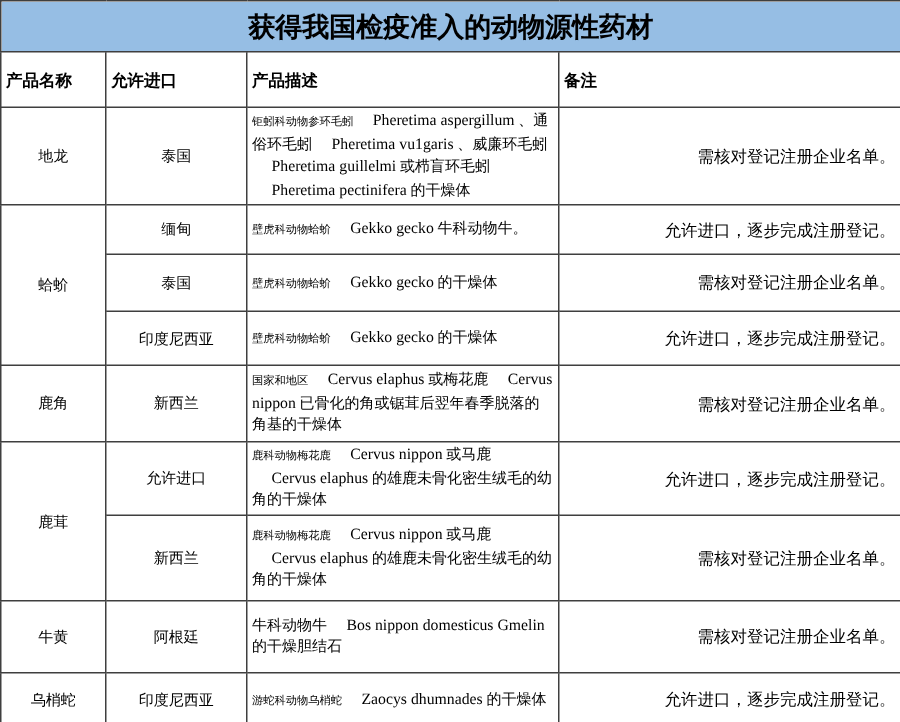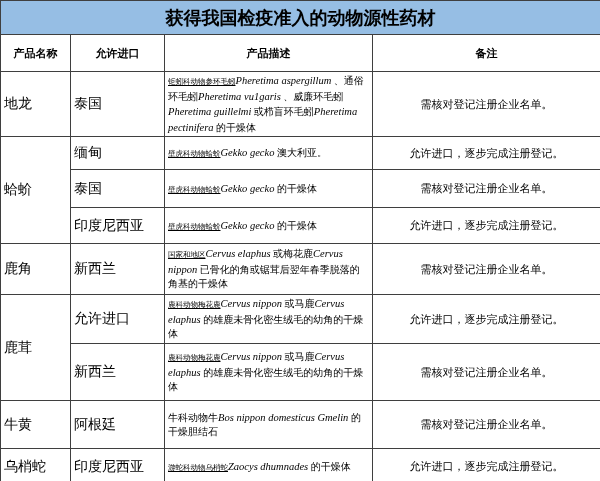--- a/index.html
+++ b/index.html
@@ -18,46 +18,45 @@
   }
   .title-cell {
     background: var(--header-bg, #96BEE4);
     text-align: center;
     font-weight: bold;
     font-size: 18px;
     height: 31px;
     border-bottom: 1px solid #2e2e2e;
   }
   .col-header {
-    text-align: center;
     font-weight: bold;
     font-size: 11px;
     background: #ffffff;
   }
   .cell-center {
-    text-align: left;
-    font-size: 14px;
+    text-align: center;
+    font-size: 10px;
   }
   .desc-cell {
     text-align: left;
     font-size: 10px;
     line-height: 1.45;
     padding: 2px 5px;
   }
   .remark-cell {
-    text-align: center;
+    text-align: right;
     font-size: 11px;
   }
   .seg-latin {
-    font-style: italic;
     font-family: "Liberation Serif", serif;
     font-size: 10.5px;
+    margin-left: 13px;
   }
   .seg-cn { font-size: 10px; }
-  .seg-cn-small { font-size: 7.5px; text-decoration: underline; }
+  .seg-cn-small { font-size: 7.5px; }
 </style>
 </head>
 <body>
 
 <table class="quarantine">
   <colgroup>
     <col style="width:70px">
     <col style="width:94px">
     <col style="width:208px">
     <col style="width:228px">
@@ -76,21 +75,21 @@
     <tr style="height:63px">
       <td class="cell-center">地龙</td>
       <td class="cell-center">泰国</td>
       <td class="desc-cell"><span class="seg-cn-small">钜蚓科动物参环毛蚓</span><span class="seg-latin">Pheretima aspergillum</span><span class="seg-cn"> 、通俗环毛蚓</span><span class="seg-latin">Pheretima vu1garis</span><span class="seg-cn"> 、威廉环毛蚓</span><span class="seg-latin">Pheretima guillelmi</span><span class="seg-cn"> 或栉盲环毛蚓</span><span class="seg-latin">Pheretima pectinifera</span><span class="seg-cn"> 的干燥体</span></td>
       <td class="remark-cell">需核对登记注册企业名单。</td>
     </tr>
 
     <tr style="height:33px">
       <td class="cell-center" rowspan="3">蛤蚧</td>
       <td class="cell-center">缅甸</td>
-      <td class="desc-cell"><span class="seg-cn-small">壁虎科动物蛤蚧</span><span class="seg-latin">Gekko gecko</span><span class="seg-cn"> 澳大利亚。</span></td>
+      <td class="desc-cell"><span class="seg-cn-small">壁虎科动物蛤蚧</span><span class="seg-latin">Gekko gecko</span><span class="seg-cn"> 牛科动物牛。</span></td>
       <td class="remark-cell">允许进口，逐步完成注册登记。</td>
     </tr>
     <tr style="height:38px">
       <td class="cell-center">泰国</td>
       <td class="desc-cell"><span class="seg-cn-small">壁虎科动物蛤蚧</span><span class="seg-latin">Gekko gecko</span><span class="seg-cn"> 的干燥体</span></td>
       <td class="remark-cell">需核对登记注册企业名单。</td>
     </tr>
     <tr style="height:36px">
       <td class="cell-center">印度尼西亚</td>
       <td class="desc-cell"><span class="seg-cn-small">壁虎科动物蛤蚧</span><span class="seg-latin">Gekko gecko</span><span class="seg-cn"> 的干燥体</span></td>

